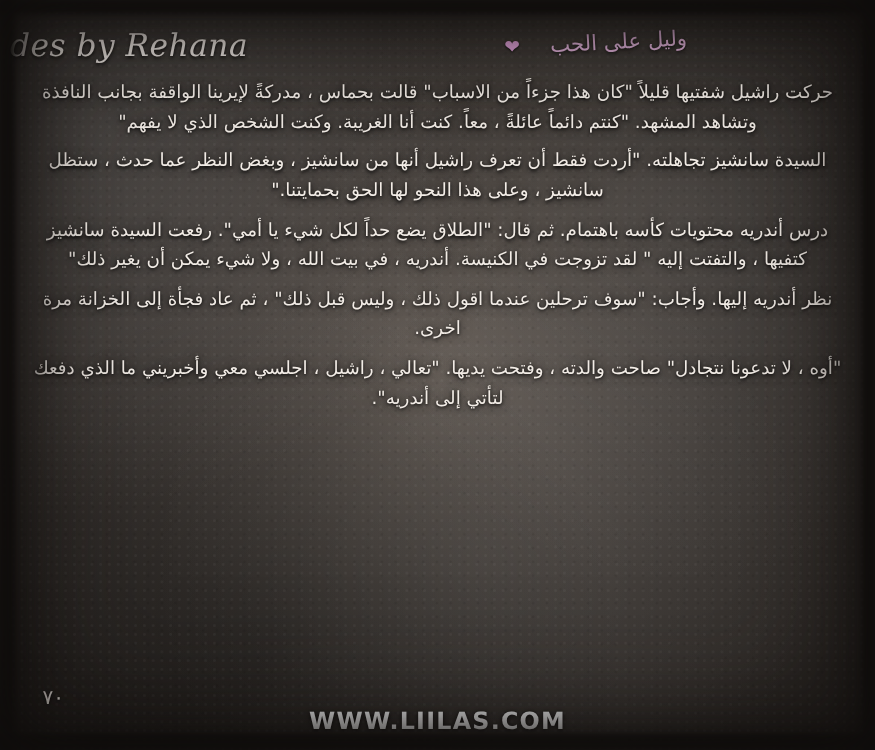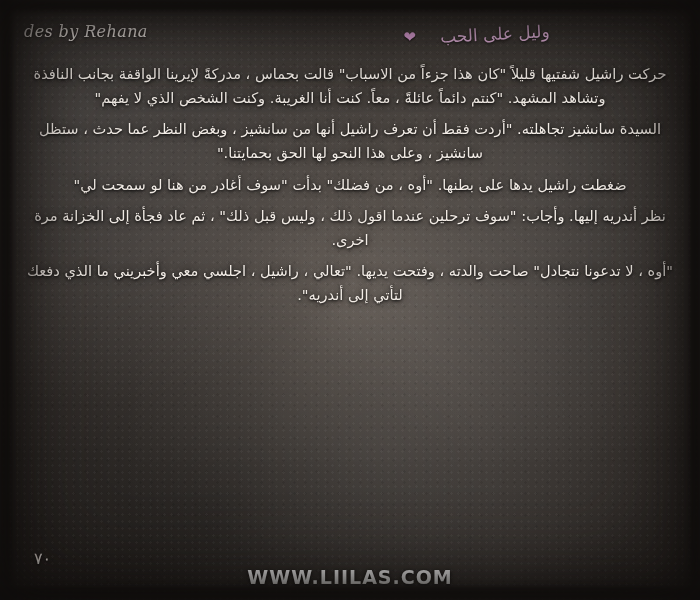--- a/index.html
+++ b/index.html
@@ -52,24 +52,24 @@
     filter: blur(2px);
   }
   .edge-top { top: 0; left: 0; right: 0; height: 11px; }
   .edge-bottom { bottom: 0; left: 0; right: 0; height: 13px; }
   .edge-left { top: 0; bottom: 0; left: 0; width: 12px; }
   .edge-right { top: 0; bottom: 0; right: 0; width: 10px; }
 
   .signature {
     position: absolute;
     top: 22px;
-    left: 24px;
+    left: 8px;
     font-family: "DejaVu Serif", serif;
     font-style: italic;
-    font-size: 16px;
+    font-size: 25px;
     color: #efe9e4;
     text-shadow: 0 1px 3px rgba(0,0,0,0.85);
     letter-spacing: 0.4px;
     direction: ltr;
   }
   .watermark-ar {
     position: absolute;
     top: 24px;
     right: 150px;
     font-size: 17px;
@@ -140,21 +140,21 @@
 
   <div class="heart-icon">❤</div>
 
   <div class="watermark-ar">وليل على الحب</div>
 
   <div class="signature">des by Rehana</div>
 
   <div class="story">
     <p>حركت راشيل شفتيها قليلاً "كان هذا جزءاً من الاسباب" قالت بحماس ، مدركةً لإيرينا الواقفة بجانب النافذة وتشاهد المشهد. "كنتم دائماً عائلةً ، معاً. كنت أنا الغريبة. وكنت الشخص الذي لا يفهم"</p>
     <p>السيدة سانشيز تجاهلته. "أردت فقط أن تعرف راشيل أنها من سانشيز ، وبغض النظر عما حدث ، ستظل سانشيز ، وعلى هذا النحو لها الحق بحمايتنا."</p>
-    <p>ضغطت راشيل يدها على بطنها. "أوه ، من فضلك" بدأت "سوف أغادر من هنا لو سمحت لي"</p>
+    <p>درس أندريه محتويات كأسه باهتمام. ثم قال: "الطلاق يضع حداً لكل شيء يا أمي". رفعت السيدة سانشيز كتفيها ، والتفتت إليه " لقد تزوجت في الكنيسة. أندريه ، في بيت الله ، ولا شيء يمكن أن يغير ذلك"</p>
     <p>نظر أندريه إليها. وأجاب: "سوف ترحلين عندما اقول ذلك ، وليس قبل ذلك" ، ثم عاد فجأة إلى الخزانة مرة اخرى.</p>
     <p>"أوه ، لا تدعونا نتجادل" صاحت والدته ، وفتحت يديها. "تعالي ، راشيل ، اجلسي معي وأخبريني ما الذي دفعك لتأتي إلى أندريه".</p>
   </div>
 
   <div class="page-number">٧٠</div>
 
   <div class="site-url">WWW.LIILAS.COM</div>
 
   <div class="edge-top"></div>
   <div class="edge-bottom"></div>

